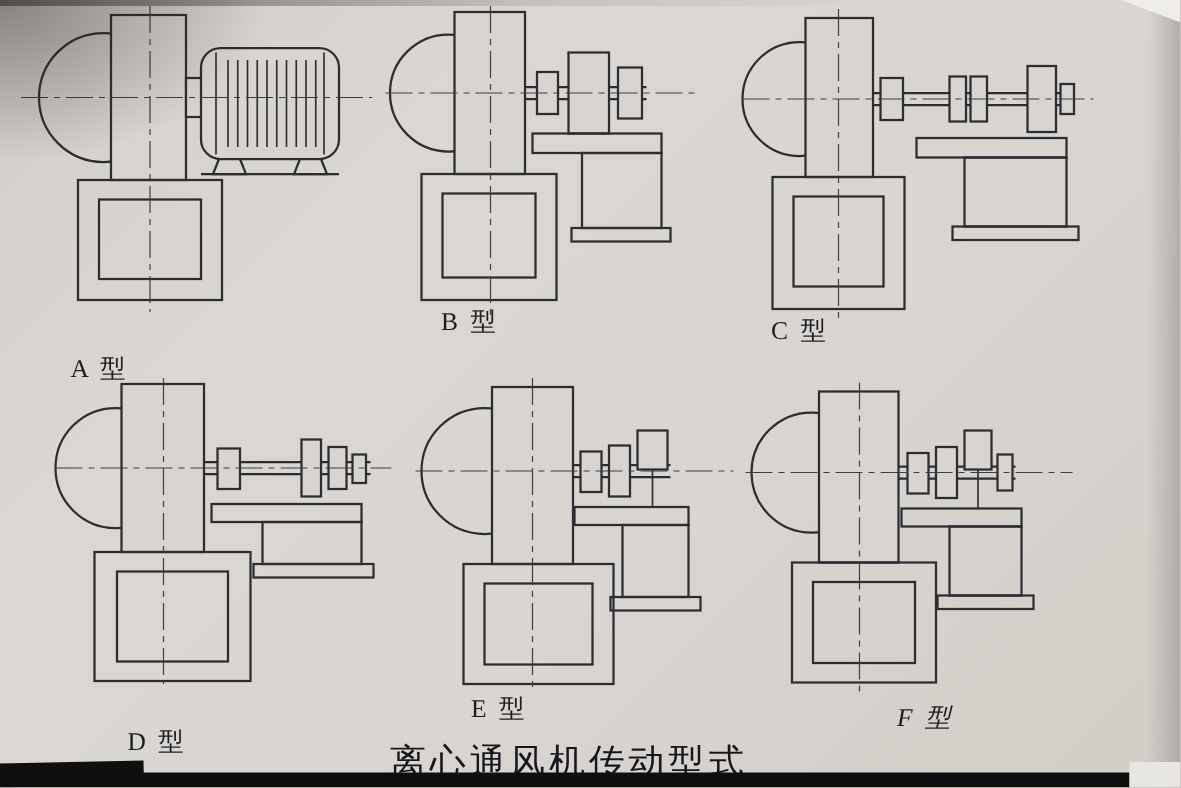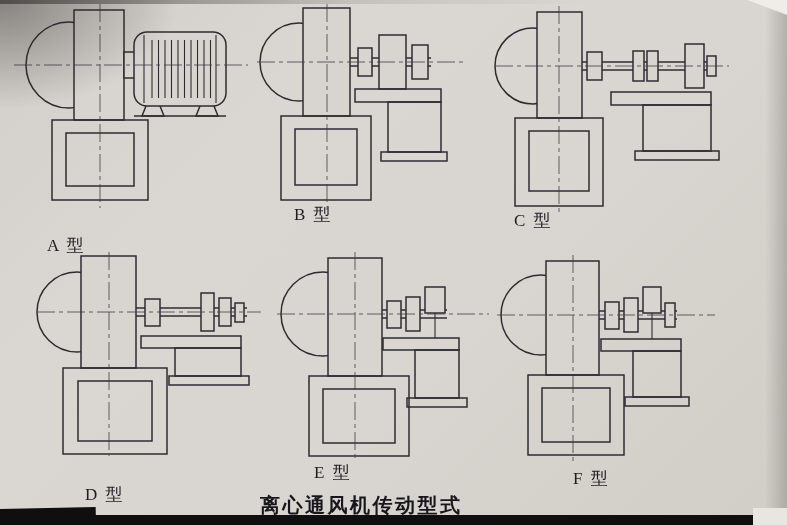--- a/index.html
+++ b/index.html
@@ -12,21 +12,21 @@
 
   svg .ln  { stroke:#2c2c33; stroke-width:1.5; fill:none; stroke-linejoin:miter; stroke-linecap:butt; }
   svg .fb  { fill:#d8d5d0; }
   svg .fin { stroke:#2c2c33; stroke-width:1.1; fill:none; }
   svg .cl  { stroke:#3c3c44; stroke-width:0.8; fill:none; stroke-dasharray:18 4 4 4; }
 
   .type-label { position:absolute; font-family:"Liberation Serif","DejaVu Serif",serif;
                 font-size:17px; color:#1c1c23; letter-spacing:2px; white-space:nowrap; }
 
   .caption { position:absolute; left:260px; top:492px; width:280px; text-align:left;
-             font-weight:700; font-size:20px; letter-spacing:2.5px; color:#16161c;
+             font-weight:400; font-size:24px; letter-spacing:2.5px; color:#16161c;
              font-family:"DejaVu Sans","Liberation Sans",sans-serif; white-space:nowrap; }
 
   
   .edge-top { position:absolute; left:0; top:0; width:787px; height:4px;
               background:linear-gradient(to right, rgba(45,43,40,.6), rgba(45,43,40,.12) 45%, rgba(45,43,40,0) 75%); }
   .edge-corner-tl { position:absolute; left:0; top:0; width:180px; height:110px;
               background:radial-gradient(ellipse at 0 0, rgba(40,38,36,.45), rgba(40,38,36,0) 70%); }
   .edge-right { position:absolute; right:0; top:0; width:22px; height:525px;
               background:linear-gradient(to right, rgba(80,78,75,0), rgba(80,78,75,.28)); }
   .notch-tr { position:absolute; left:742px; top:0; width:45px; height:15px; background:#efede9;
@@ -214,21 +214,21 @@
         <line x1="78" y1="2" x2="78" y2="208" class="cl"></line>
       </g>
     </svg>
   </div>
 
   <div class="type-label" style="left:47px;  top:198px;margin-top:36px;">A 型</div>
   <div class="type-label" style="left:294px; top:203px;">B 型</div>
   <div class="type-label" style="left:514px; top:209px;">C 型</div>
   <div class="type-label" style="left:85px;  top:455px;margin-top:28px;">D 型</div>
   <div class="type-label" style="left:314px; top:461px;">E 型</div>
-  <div class="type-label" style="left:573px; top:467px;">F 型</div>
+  <div class="type-label" style="left:598px; top:467px;font-style:italic;">F 型</div>
 
   <div class="caption">离心通风机传动型式</div>
 
   <div class="edge-corner-tl"></div>
   <div class="edge-top"></div>
   <div class="edge-right"></div>
   <div class="notch-tr"></div>
   <div class="strip-bottom-left"></div>
   <div class="strip-bottom"></div>
   <div class="sliver-br"></div>

